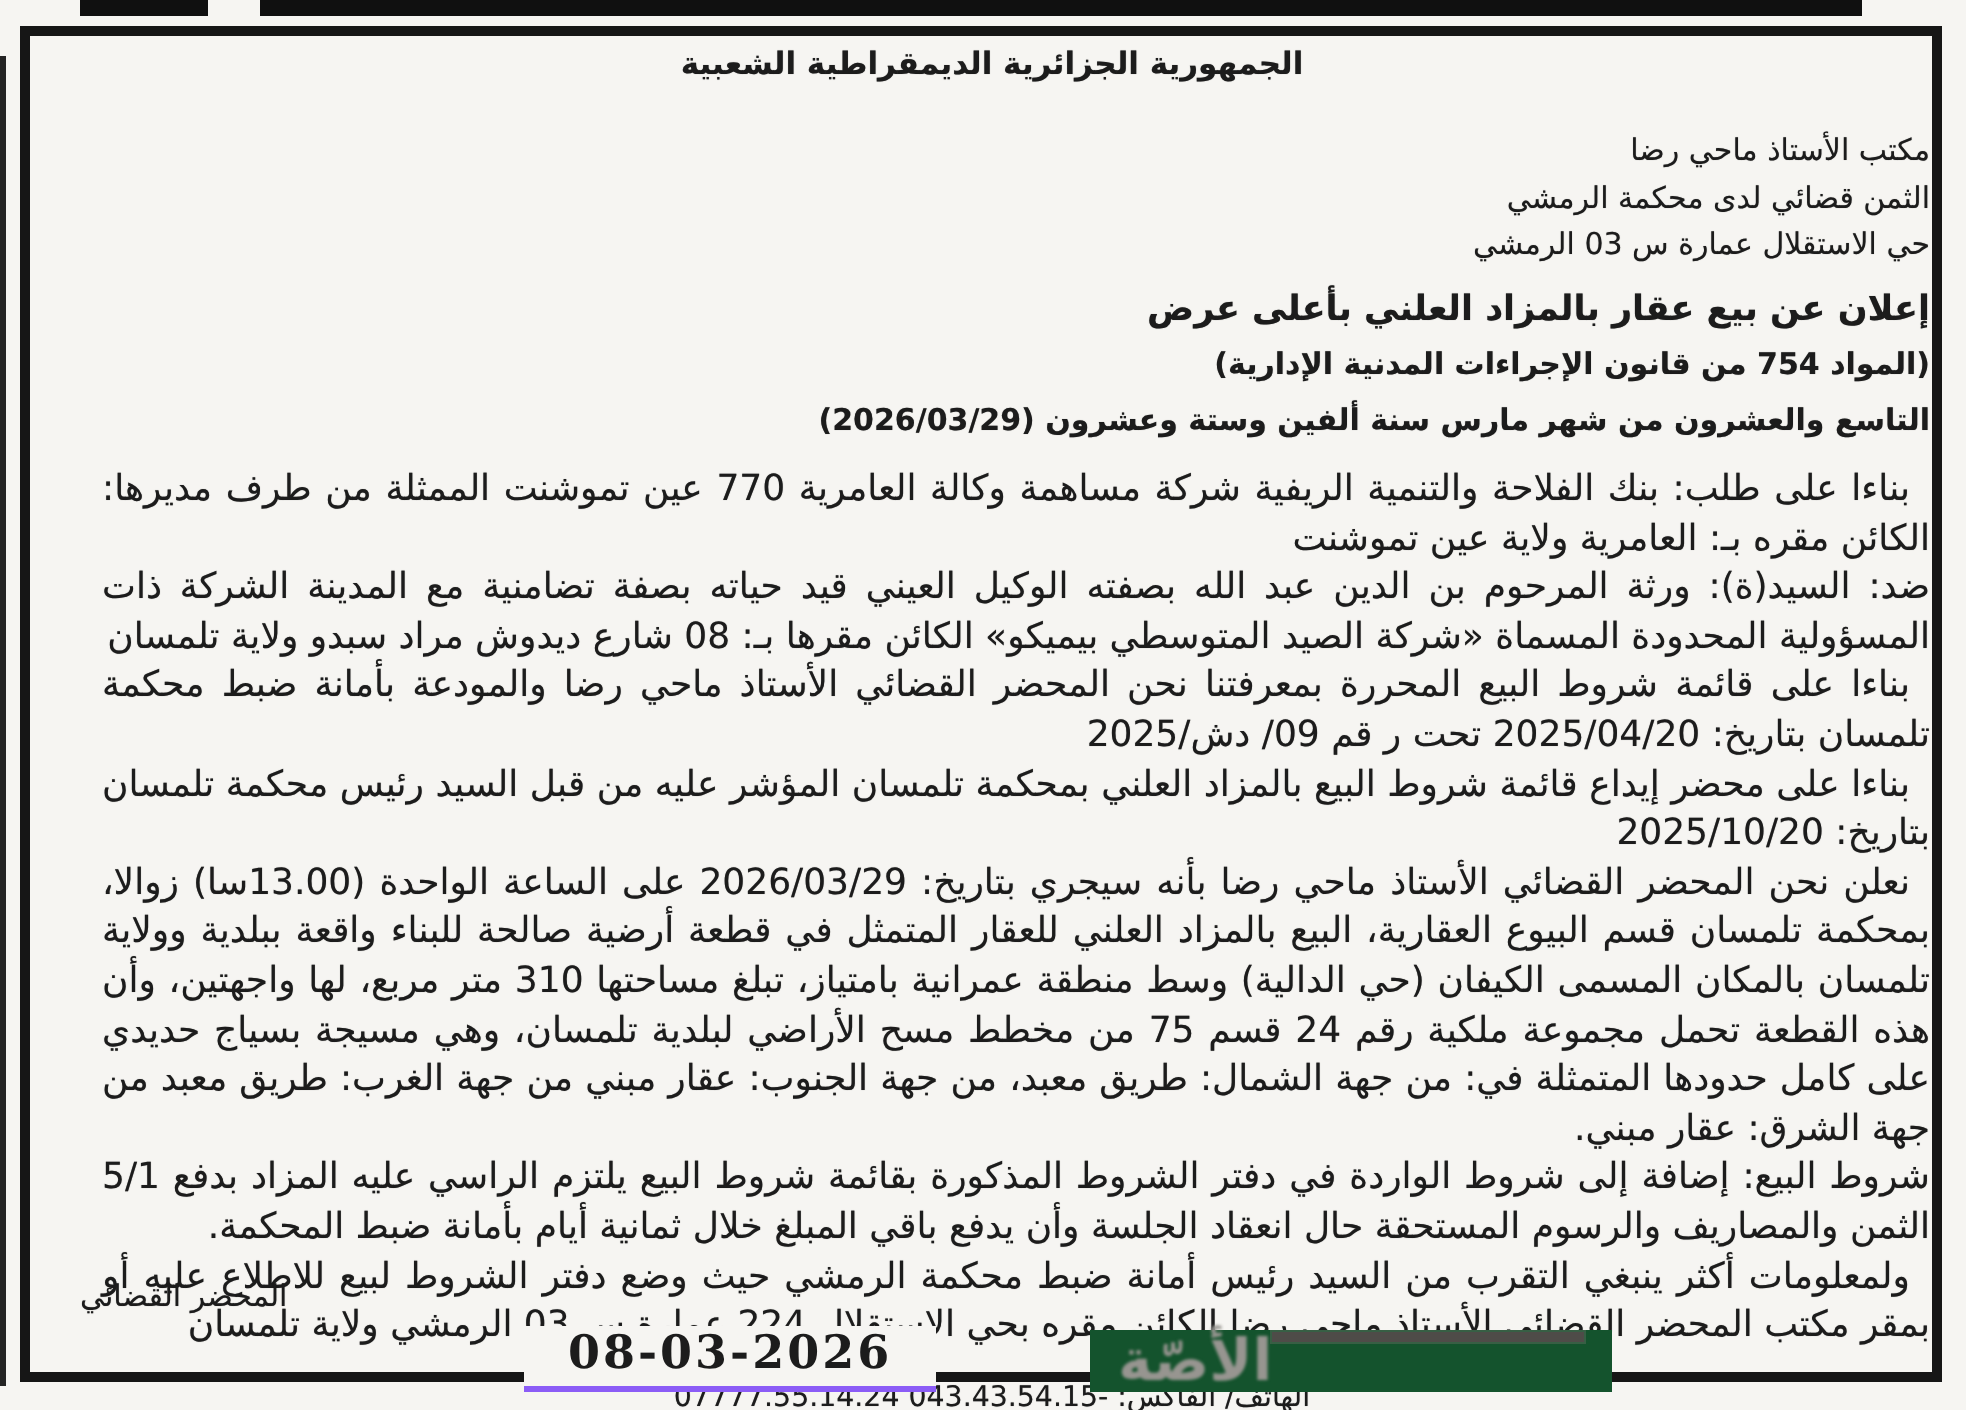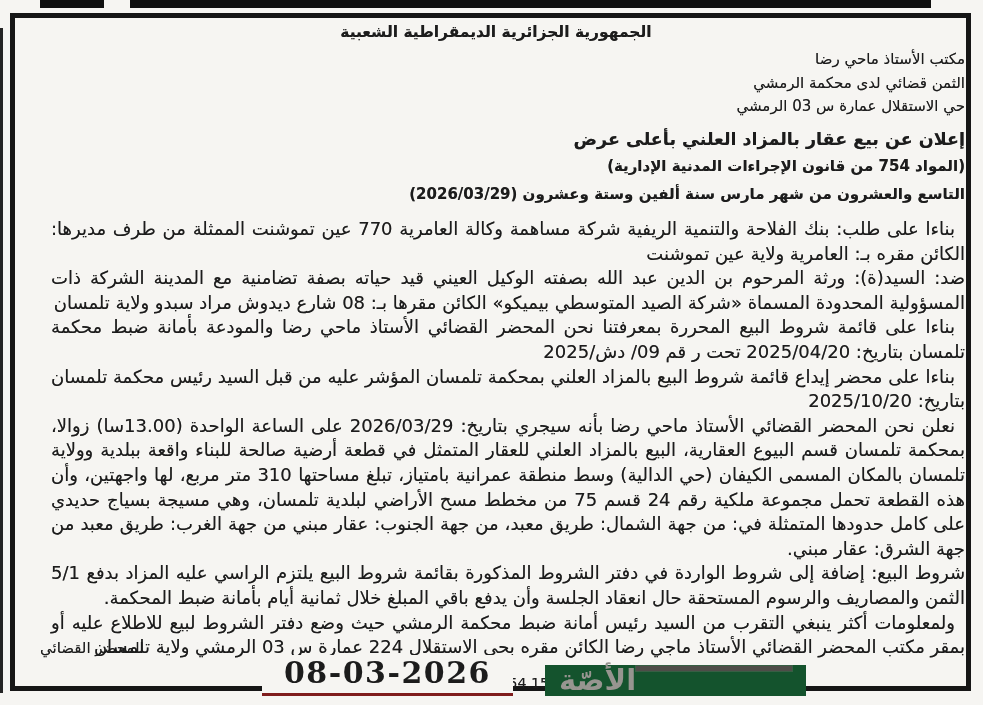--- a/index.html
+++ b/index.html
@@ -5,35 +5,35 @@
   html,body{margin:0;padding:0;background:#e9e8e5;}
   .page{position:relative;width:983px;height:705px;background:#f6f5f2;overflow:hidden;
         font-family:"DejaVu Sans",sans-serif;color:#1c1c1c;}
   .topbar{position:absolute;top:0;left:40px;right:52px;height:8px;background:#101010;}
   .topbar-notch{position:absolute;top:0;left:104px;width:26px;height:8px;background:#f6f5f2;}
   .edge-left{position:absolute;left:0;top:28px;bottom:12px;width:3px;background:#242424;}
   .frame{position:absolute;left:10px;top:13px;right:12px;bottom:14px;border:5px solid #161616;}
   .content{position:absolute;left:27px;right:18px;top:21px;direction:rtl;
            text-shadow:0 0 .4px rgba(25,25,25,.55);}
   .country{text-align:center;font-weight:bold;font-size:15.5px;line-height:22px;}
-  .office{margin-top:5px;font-size:15px;line-height:23.5px;text-align:right;}
+  .office{margin-top:21px;font-size:15px;line-height:23.5px;text-align:right;}
   .titles{text-align:right;font-weight:bold;margin-top:7px;line-height:27.5px;}
   .t1{font-size:17.5px;}
   .t2{font-size:15px;}
   .t3{font-size:15px;}
   .bodytext{margin-top:9px;font-size:18px;line-height:24.6px;margin-left:24px;}
   .bodytext p{margin:0;text-align:justify;}
   .bodytext p.ind{text-indent:10px;}
   .phone{text-align:center;font-size:14.2px;margin-top:15px;}
   .phone .nums{display:inline-block;direction:ltr;unicode-bidi:isolate;}
   .sig{position:absolute;left:40px;bottom:48px;font-size:15px;direction:rtl;
        text-shadow:0 0 .4px rgba(25,25,25,.55);}
   .date{position:absolute;left:262px;bottom:9px;z-index:3;background:#f6f5f2;
-        padding:0 22px 3px;border-bottom:3px solid #7f1d1d;
-        font-family:"DejaVu Serif",serif;font-weight:bold;font-size:30px;letter-spacing:1.5px;}
+        padding:0 22px 3px;border-bottom:3px solid #8b5cf6;
+        font-family:"DejaVu Serif",serif;font-weight:bold;font-size:23px;letter-spacing:1.5px;}
   .logo{position:absolute;left:545px;bottom:9px;z-index:3;background:#14532d;
         padding:0 14px;display:flex;}
   .logotext{font-size:29px;line-height:31px;font-weight:bold;color:#979590;
             filter:blur(.7px);direction:rtl;}
   .tagline{width:156px;height:5px;background:#4e4c48;margin-top:1px;
            box-shadow:0 0 0 1px rgba(120,118,112,.35);}
 </style>
 </head>
 <body>
 

